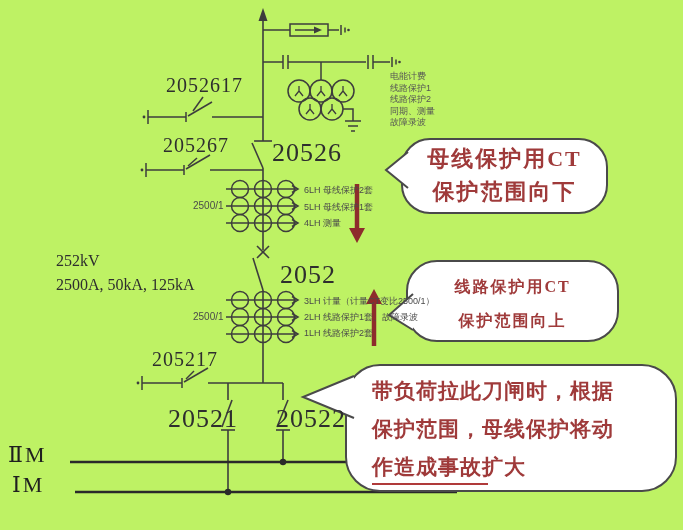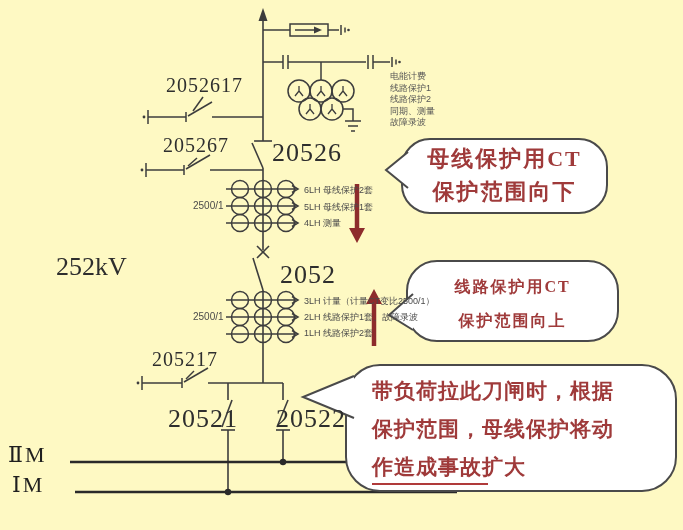--- a/index.html
+++ b/index.html
@@ -1,23 +1,23 @@
 <!DOCTYPE html>
 <html><head>
 <meta charset="utf-8">
 <style>
   html,body{margin:0;padding:0;background:#ffffff;}
   .canvas{
-    position:relative;width:683px;height:530px;background:#fef9c3;
+    position:relative;width:683px;height:530px;background:#bef264;
     font-family:"Liberation Serif","DejaVu Serif",serif;overflow:hidden;
   }
   .abs{position:absolute;white-space:nowrap;}
   .eq-label{font-size:20px;color:#2e2e2e;letter-spacing:1px;}
   .big-label{font-size:26px;color:#2e2e2e;letter-spacing:1px;}
-  .rating{font-size:26px;color:#2e2e2e;}
+  .rating{font-size:16px;color:#2e2e2e;}
   .bus-label{font-size:22px;color:#1f1f1f;letter-spacing:2px;}
   .tiny{font-size:9px;color:#4a4a4a;line-height:16.5px;font-family:"Liberation Sans","DejaVu Sans",sans-serif;}
   .tiny5{font-size:9px;color:#555;line-height:11.5px;font-family:"Liberation Sans","DejaVu Sans",sans-serif;}
   .ratio{font-size:10px;color:#4a4a4a;font-family:"Liberation Sans","DejaVu Sans",sans-serif;text-align:center;}
   .bubble-text{color:#9f3a3a;text-align:center;font-weight:bold;letter-spacing:2px;}
   .bubble-text.left{text-align:left;}
   svg{position:absolute;left:0;top:0;}
 </style>
 </head>
 <body>
@@ -192,20 +192,21 @@
 
   <div class="abs eq-label" style="left:166px;top:74px;">2052617</div>
   <div class="abs eq-label" style="left:163px;top:134px;">205267</div>
   <div class="abs big-label" style="left:272px;top:138px;">20526</div>
   <div class="abs big-label" style="left:280px;top:260px;">2052</div>
   <div class="abs eq-label" style="left:152px;top:348px;">205217</div>
   <div class="abs big-label" style="left:168px;top:404px;">20521</div>
   <div class="abs big-label" style="left:276px;top:404px;">20522</div>
 
   <div class="abs rating" style="left:56px;top:252px;">252kV</div>
+  <div class="abs rating" style="left:56px;top:276px;">2500A, 50kA, 125kA</div>
 
   <div class="abs bus-label" style="left:8px;top:442px;">ⅡM</div>
   <div class="abs bus-label" style="left:12px;top:472px;">ⅠM</div>
 
   <div class="abs ratio" style="left:193px;top:200px;">2500/1</div>
   <div class="abs ratio" style="left:193px;top:311px;">2500/1</div>
 
   <div class="abs tiny" style="left:304px;top:182px;">
     <div>6LH 母线保护2套</div>
     <div>5LH 母线保护1套</div>

